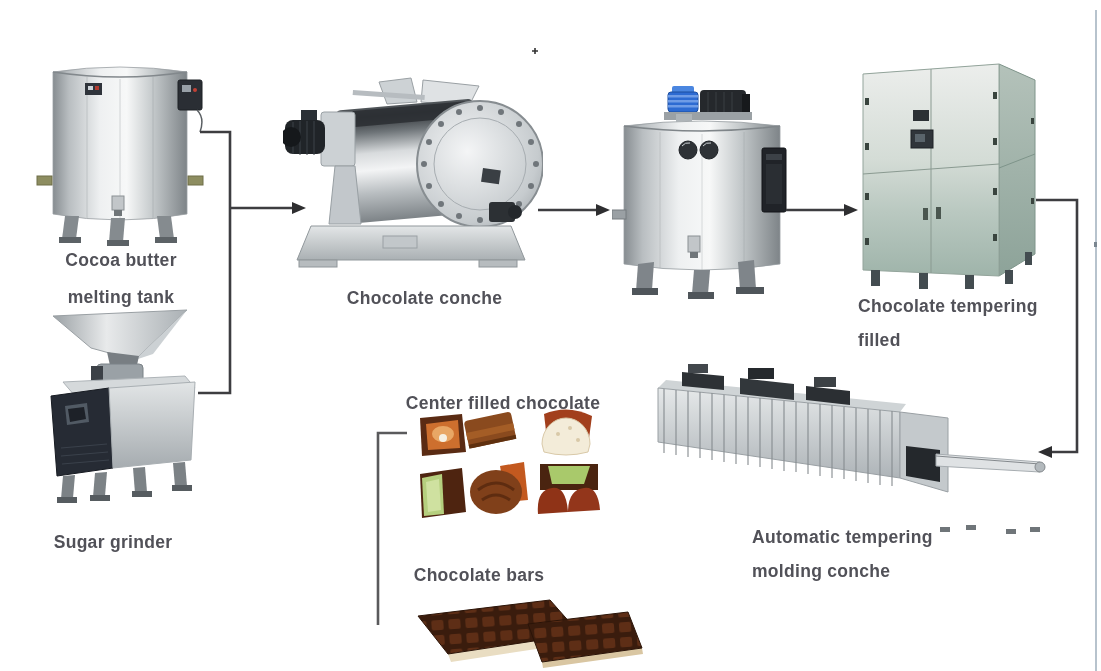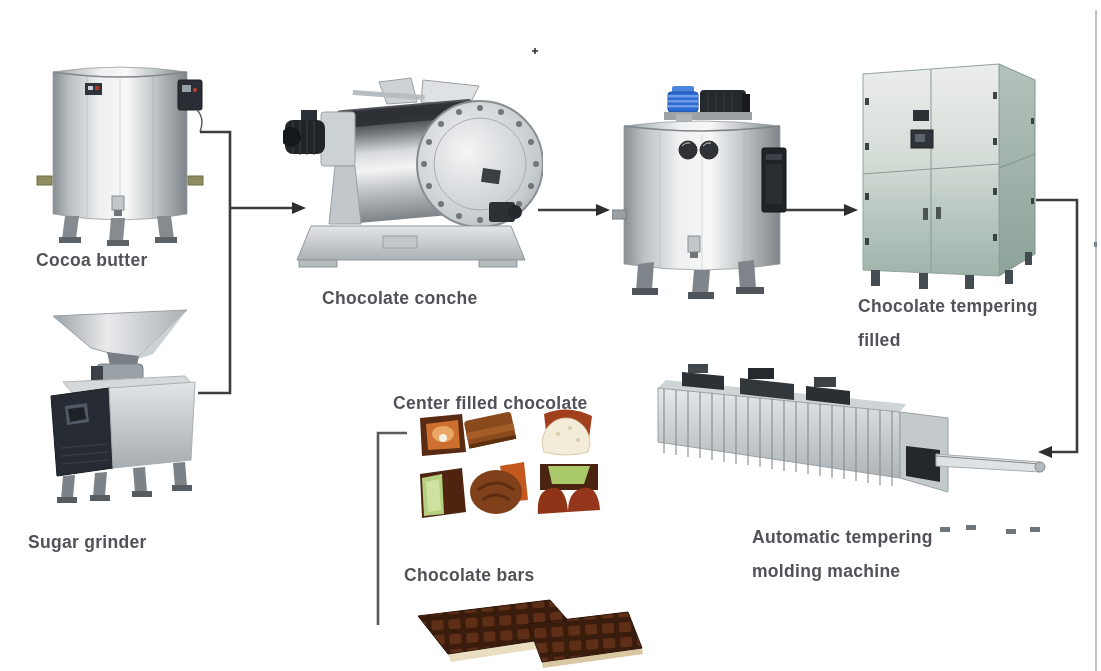--- a/index.html
+++ b/index.html
@@ -6,21 +6,21 @@
   .canvas{
     position:relative;width:1101px;height:671px;background:#ffffff;overflow:hidden;
     font-family:"Liberation Sans", sans-serif;
   }
   .node{position:absolute;margin:0;padding:0;}
   .node svg{display:block;}
   .label{
     position:absolute;font-size:17.5px;font-weight:700;letter-spacing:.3px;
     color:#515158;line-height:22px;white-space:nowrap;
   }
-  .label.center{text-align:left;}
+  .label.center{text-align:center;}
   .overlay{position:absolute;left:0;top:0;pointer-events:none;}
 </style>
 </head>
 <body>
 
 <div class="canvas">
 
   <figure class="node" style="left:35px;top:56px;width:170px;height:190px">
     <svg width="170" height="190" viewBox="0 0 170 190">
       <defs>
@@ -377,29 +377,30 @@
       <polygon points="844,204 858,210 844,216"></polygon>
       <polygon points="1052,446 1038,452 1052,458"></polygon>
     </g>
     <path d="M407,433 L378,433 L378,625" fill="none" stroke="#5a5a5c" stroke-width="2.6"></path>
     <path d="M532,51 L538,51 M535,48 L535,54" stroke="#333333" stroke-width="1.6"></path>
     <line x1="1096" y1="10" x2="1096" y2="671" stroke="#b7c3cd" stroke-width="2"></line>
     <rect x="1094" y="242" width="3" height="5" fill="#7a8690"></rect>
   </svg>
 
   <div class="label center" style="left:36px;top:249px;width:170px">Cocoa butter</div>
+  <div class="label center" style="left:36px;top:286px;width:170px">melting tank</div>
 
   <div class="label center" style="left:28px;top:531px;width:170px">Sugar grinder</div>
 
   <div class="label center" style="left:322px;top:287px;width:205px">Chocolate conche</div>
 
 
   <div class="label" style="left:858px;top:295px;width:220px">Chocolate tempering</div>
   <div class="label" style="left:858px;top:329px;width:220px">filled</div>
 
   <div class="label" style="left:752px;top:526px;width:220px">Automatic tempering</div>
-  <div class="label" style="left:752px;top:560px;width:220px">molding machine</div>
+  <div class="label" style="left:752px;top:560px;width:220px">molding conche</div>
 
   <div class="label center" style="left:393px;top:392px;width:220px">Center filled chocolate</div>
 
   <div class="label center" style="left:404px;top:564px;width:150px">Chocolate bars</div>
 
 </div>
 
 </body></html>

